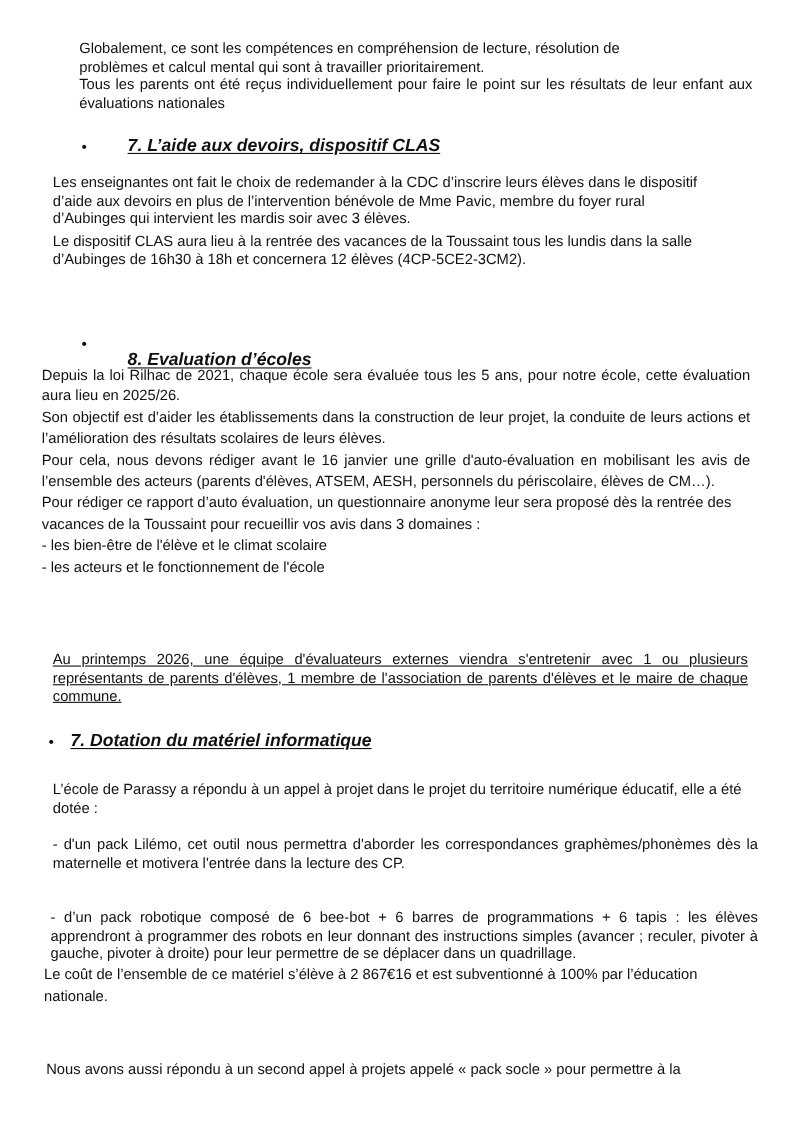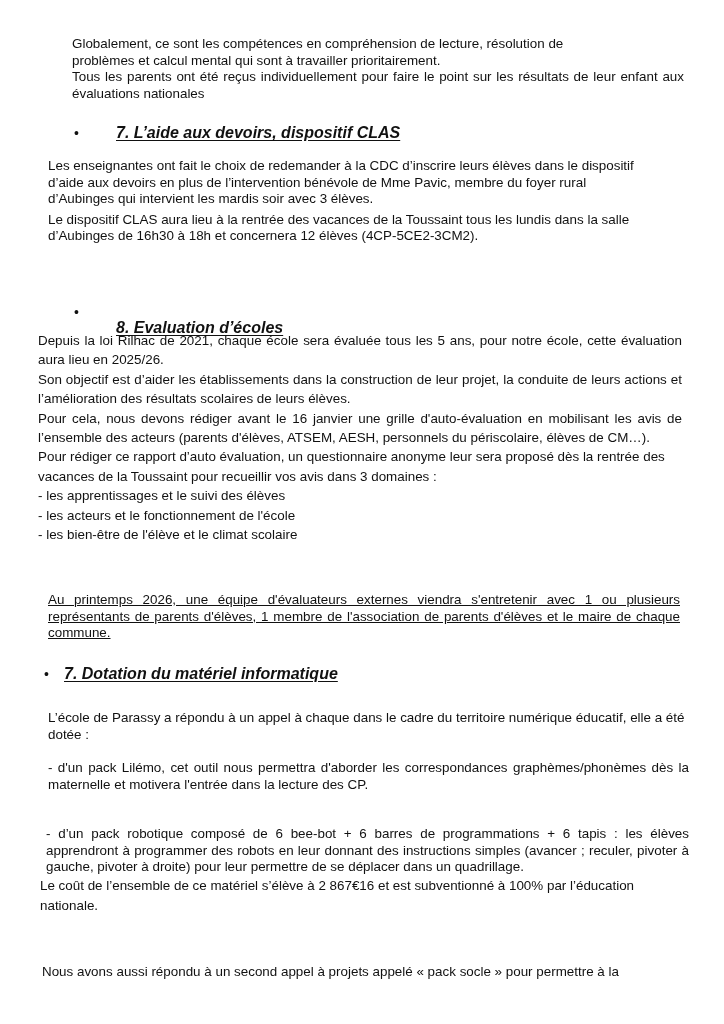--- a/index.html
+++ b/index.html
@@ -63,33 +63,32 @@
 <div class="heading" style="left:0; top:302px; width:724px; height:22px;">
   <span class="bullet" style="left:74px; top:0;">•</span>
   <span class="htext" style="left:116px; top:16px;">8. Evaluation d’écoles</span>
 </div>
 
 <div class="blk lh19" style="left:38px; top:331px; width:644px;">
   <p class="justify">Depuis la loi Rilhac de 2021, chaque école sera évaluée tous les 5 ans, pour notre école, cette évaluation aura lieu en 2025/26.</p>
   <p class="justify">Son objectif est d’aider les établissements dans la construction de leur projet, la conduite de leurs actions et l’amélioration des résultats scolaires de leurs élèves.</p>
   <p class="justify">Pour cela, nous devons rédiger avant le 16 janvier une grille d'auto-évaluation en mobilisant les avis de l’ensemble des acteurs (parents d'élèves, ATSEM, AESH, personnels du périscolaire, élèves de CM…).</p>
   <p>Pour rédiger ce rapport d’auto évaluation, un questionnaire anonyme leur sera proposé dès la rentrée des vacances de la Toussaint pour recueillir vos avis dans 3 domaines :</p>
-  <p>- les apprentissages et le suivi des élèves</p>
+  <p>- les bien-être de l'élève et le climat scolaire</p>
   <p>- les acteurs et le fonctionnement de l'école</p>
-  <p>- les bien-être de l'élève et le climat scolaire</p>
 </div>
 
 <div class="blk justify" style="left:48px; top:592px; width:632px;text-decoration:underline;">Au printemps 2026, une équipe d'évaluateurs externes viendra s'entretenir avec 1 ou plusieurs représentants de parents d'élèves, 1 membre de l'association de parents d'élèves et le maire de chaque commune.</div>
 
 <div class="heading" style="left:0; top:664px; width:724px; height:22px;">
   <span class="bullet" style="left:44px; top:0;">•</span>
   <span class="htext" style="left:64px; top:0;">7. Dotation du matériel informatique</span>
 </div>
 
-<div class="blk" style="left:48px; top:710px; width:640px;">L’école de Parassy a répondu à un appel à chaque dans le cadre du territoire numérique éducatif, elle a été dotée :</div>
+<div class="blk" style="left:48px; top:710px; width:640px;">L’école de Parassy a répondu à un appel à projet dans le projet du territoire numérique éducatif, elle a été dotée :</div>
 
 <div class="blk justify" style="left:48px; top:760px; width:641px;">- d'un pack Lilémo, cet outil nous permettra d'aborder les correspondances graphèmes/phonèmes dès la maternelle et motivera l'entrée dans la lecture des CP.</div>
 
 <div class="blk justify" style="left:46px; top:826px; width:643px;">- d’un pack robotique composé de 6 bee-bot + 6 barres de programmations + 6 tapis : les élèves apprendront à programmer des robots en leur donnant des instructions simples (avancer ; reculer, pivoter à gauche, pivoter à droite) pour leur permettre de se déplacer dans un quadrillage.</div>
 
 <div class="blk" style="left:40px; top:876px; width:650px; line-height:20px;">Le coût de l’ensemble de ce matériel s’élève à 2 867€16 et est subventionné à 100% par l’éducation nationale.</div>
 
 <div class="blk" style="left:42px; top:964px; width:660px;">Nous avons aussi répondu à un second appel à projets appelé « pack socle » pour permettre à la</div>
 
 </body></html>

